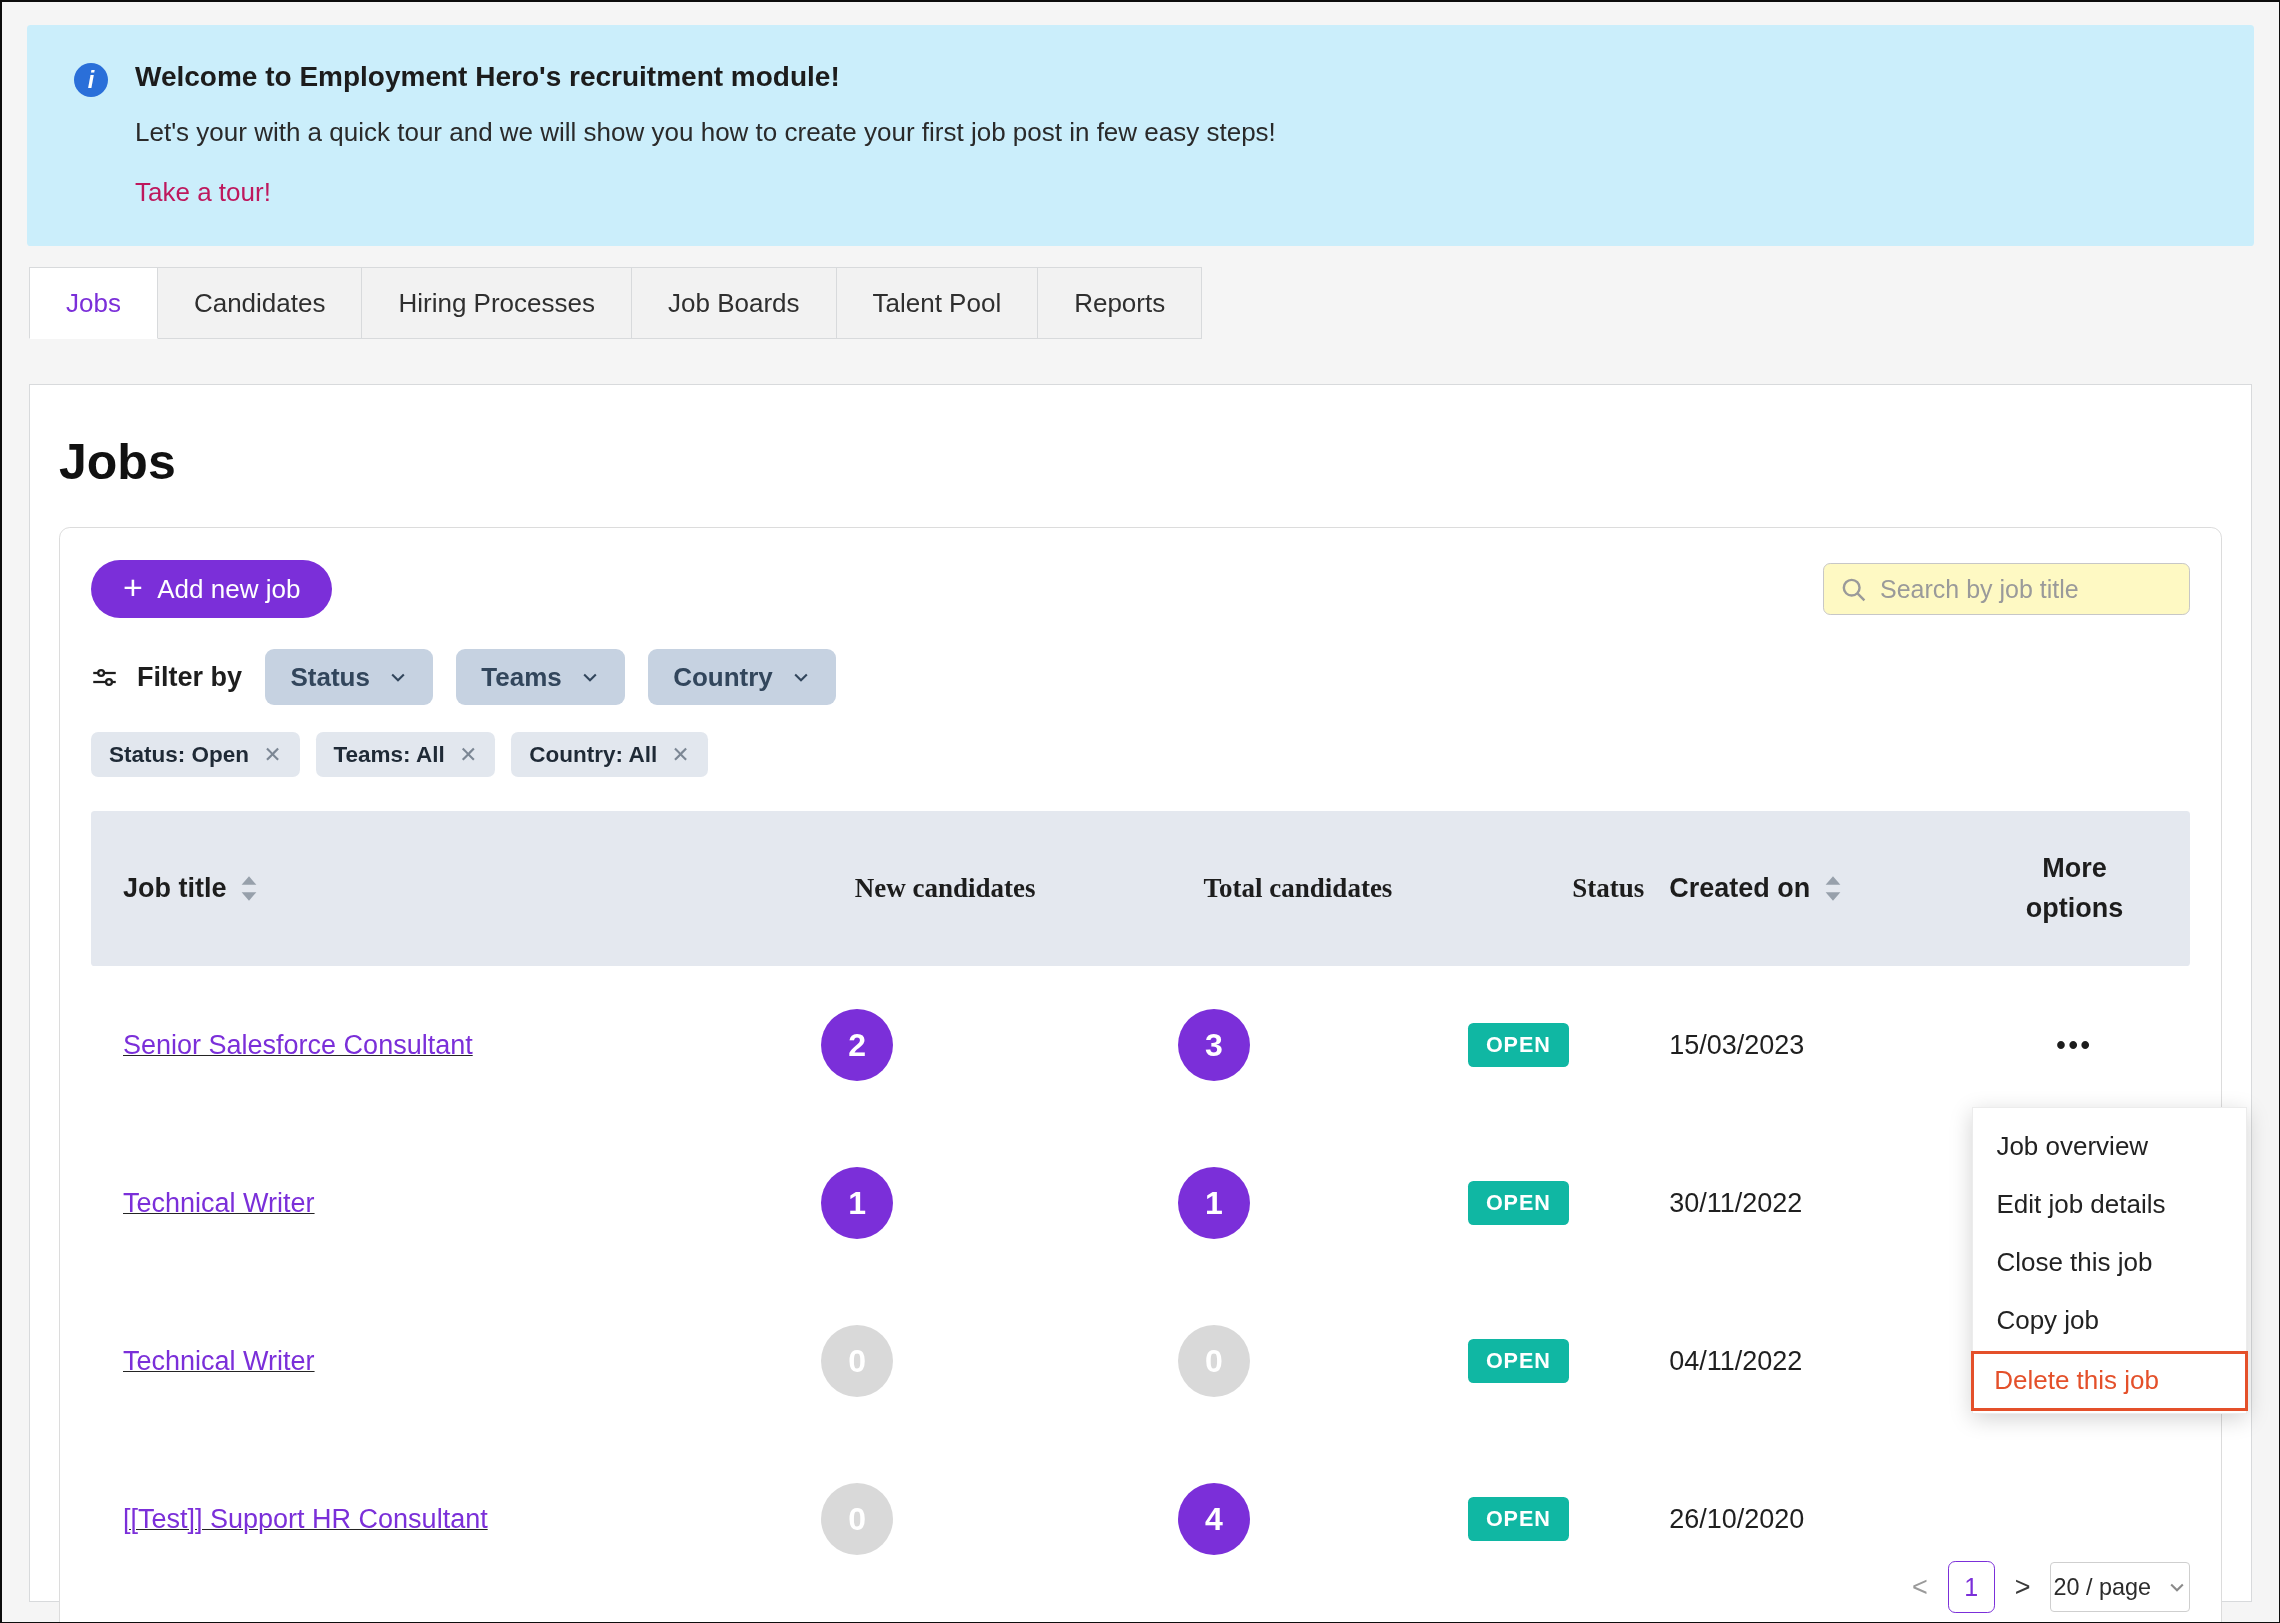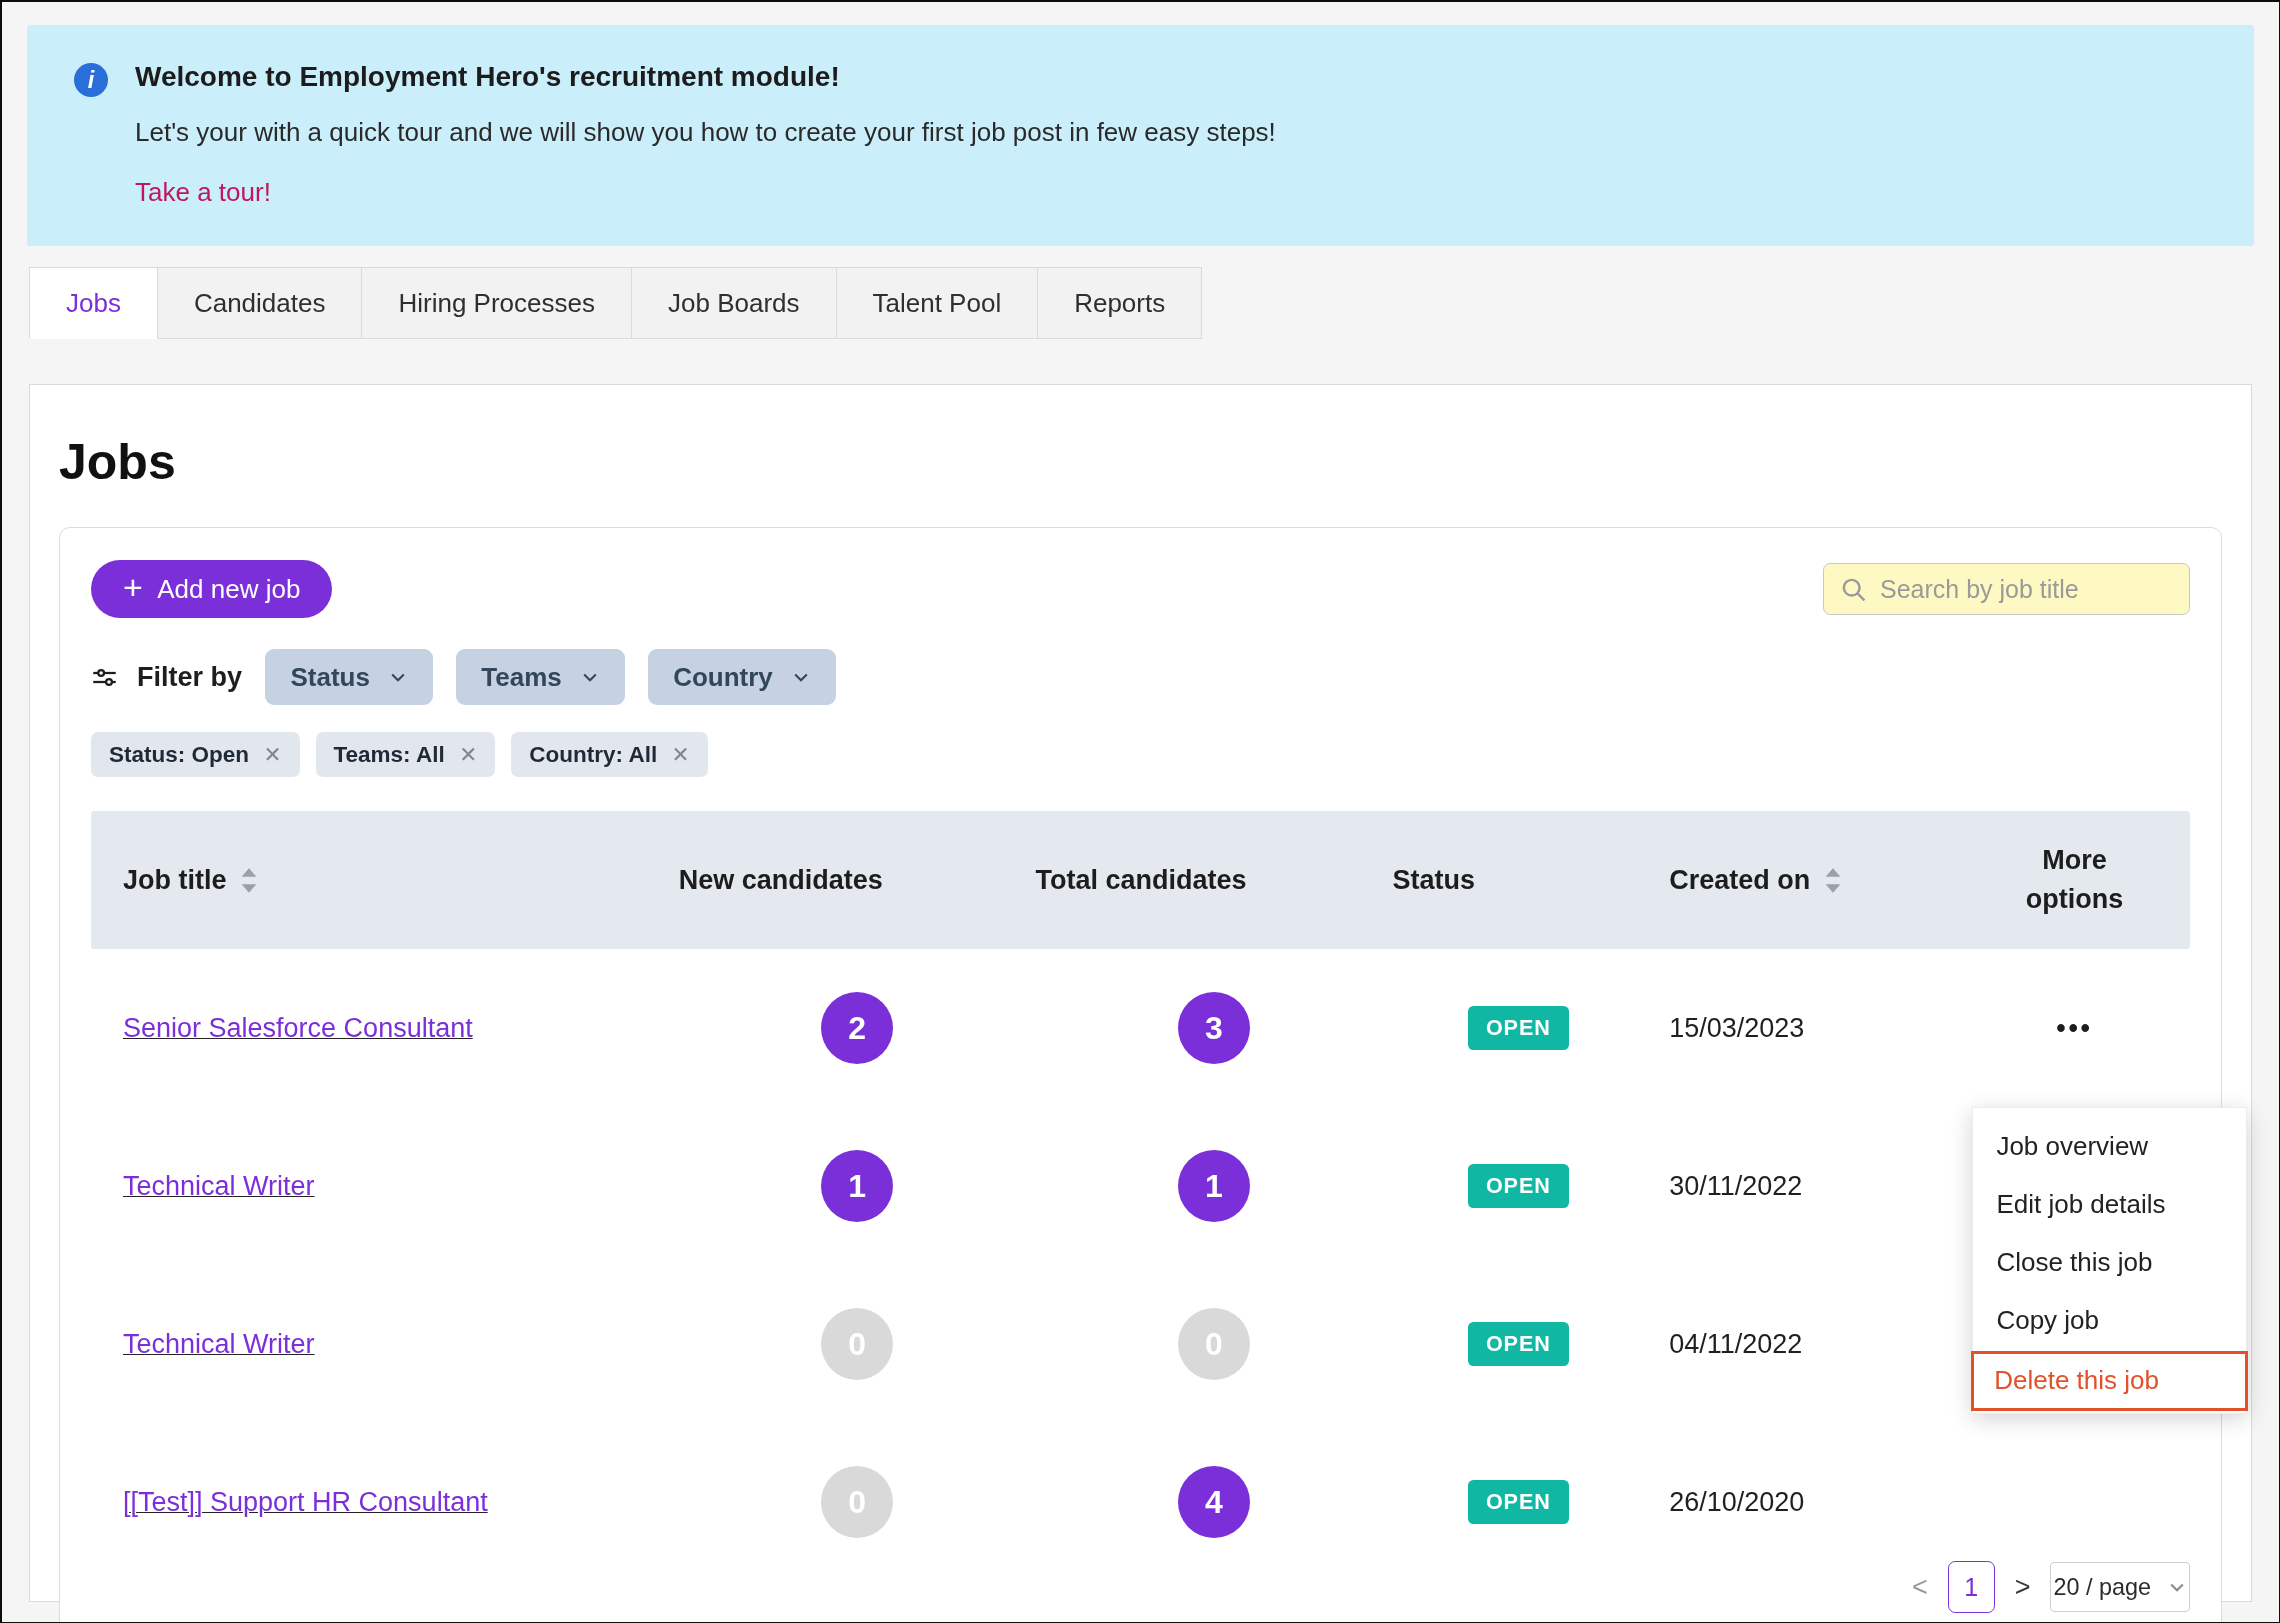--- a/index.html
+++ b/index.html
@@ -99,26 +99,26 @@
   .chip .x { font-size: 21.6px; font-weight:normal; color:#7c8794; cursor:pointer; }
 
   
   .thead, .trow {
     display:grid;
     grid-template-columns: 28% 17% 17% 12% 15% 11%;
     align-items:center;
   }
   .thead {
     background:#e4e8ef; border-radius:3.6px;
-    margin-top: 34px; height: 138px;
+    margin-top: 34px; height: 155px;
     font-size: 27px; font-weight:bold; color:#1d1d1d;
   }
   .hcell { display:flex; align-items:center; }
   .hcell.left { padding-left: 32px; gap: 12.6px; }
-  .hcell.center { justify-content:flex-start; gap: 12.6px; }
+  .hcell.center { justify-content:flex-end; gap: 12.6px; font-family: Liberation Serif, serif; }
   .hcell.created { padding-left: 25px; gap: 12.6px; }
   .hcell.more { justify-content:center; text-align:center; line-height:1.45; }
   .hcell.more span { max-width: 117px; }
 
   .trow { height: 158px; }
   .cell.title { padding-left: 32px; text-decoration: underline; }
   .cell.center { display:flex; justify-content:center; }
   .cell.created { padding-left: 25px; font-size: 27px; color:#1f1f1f; }
   .job-link { color:#7b2fd9; font-size: 27px; text-decoration:none; cursor:pointer; }
   .count {

